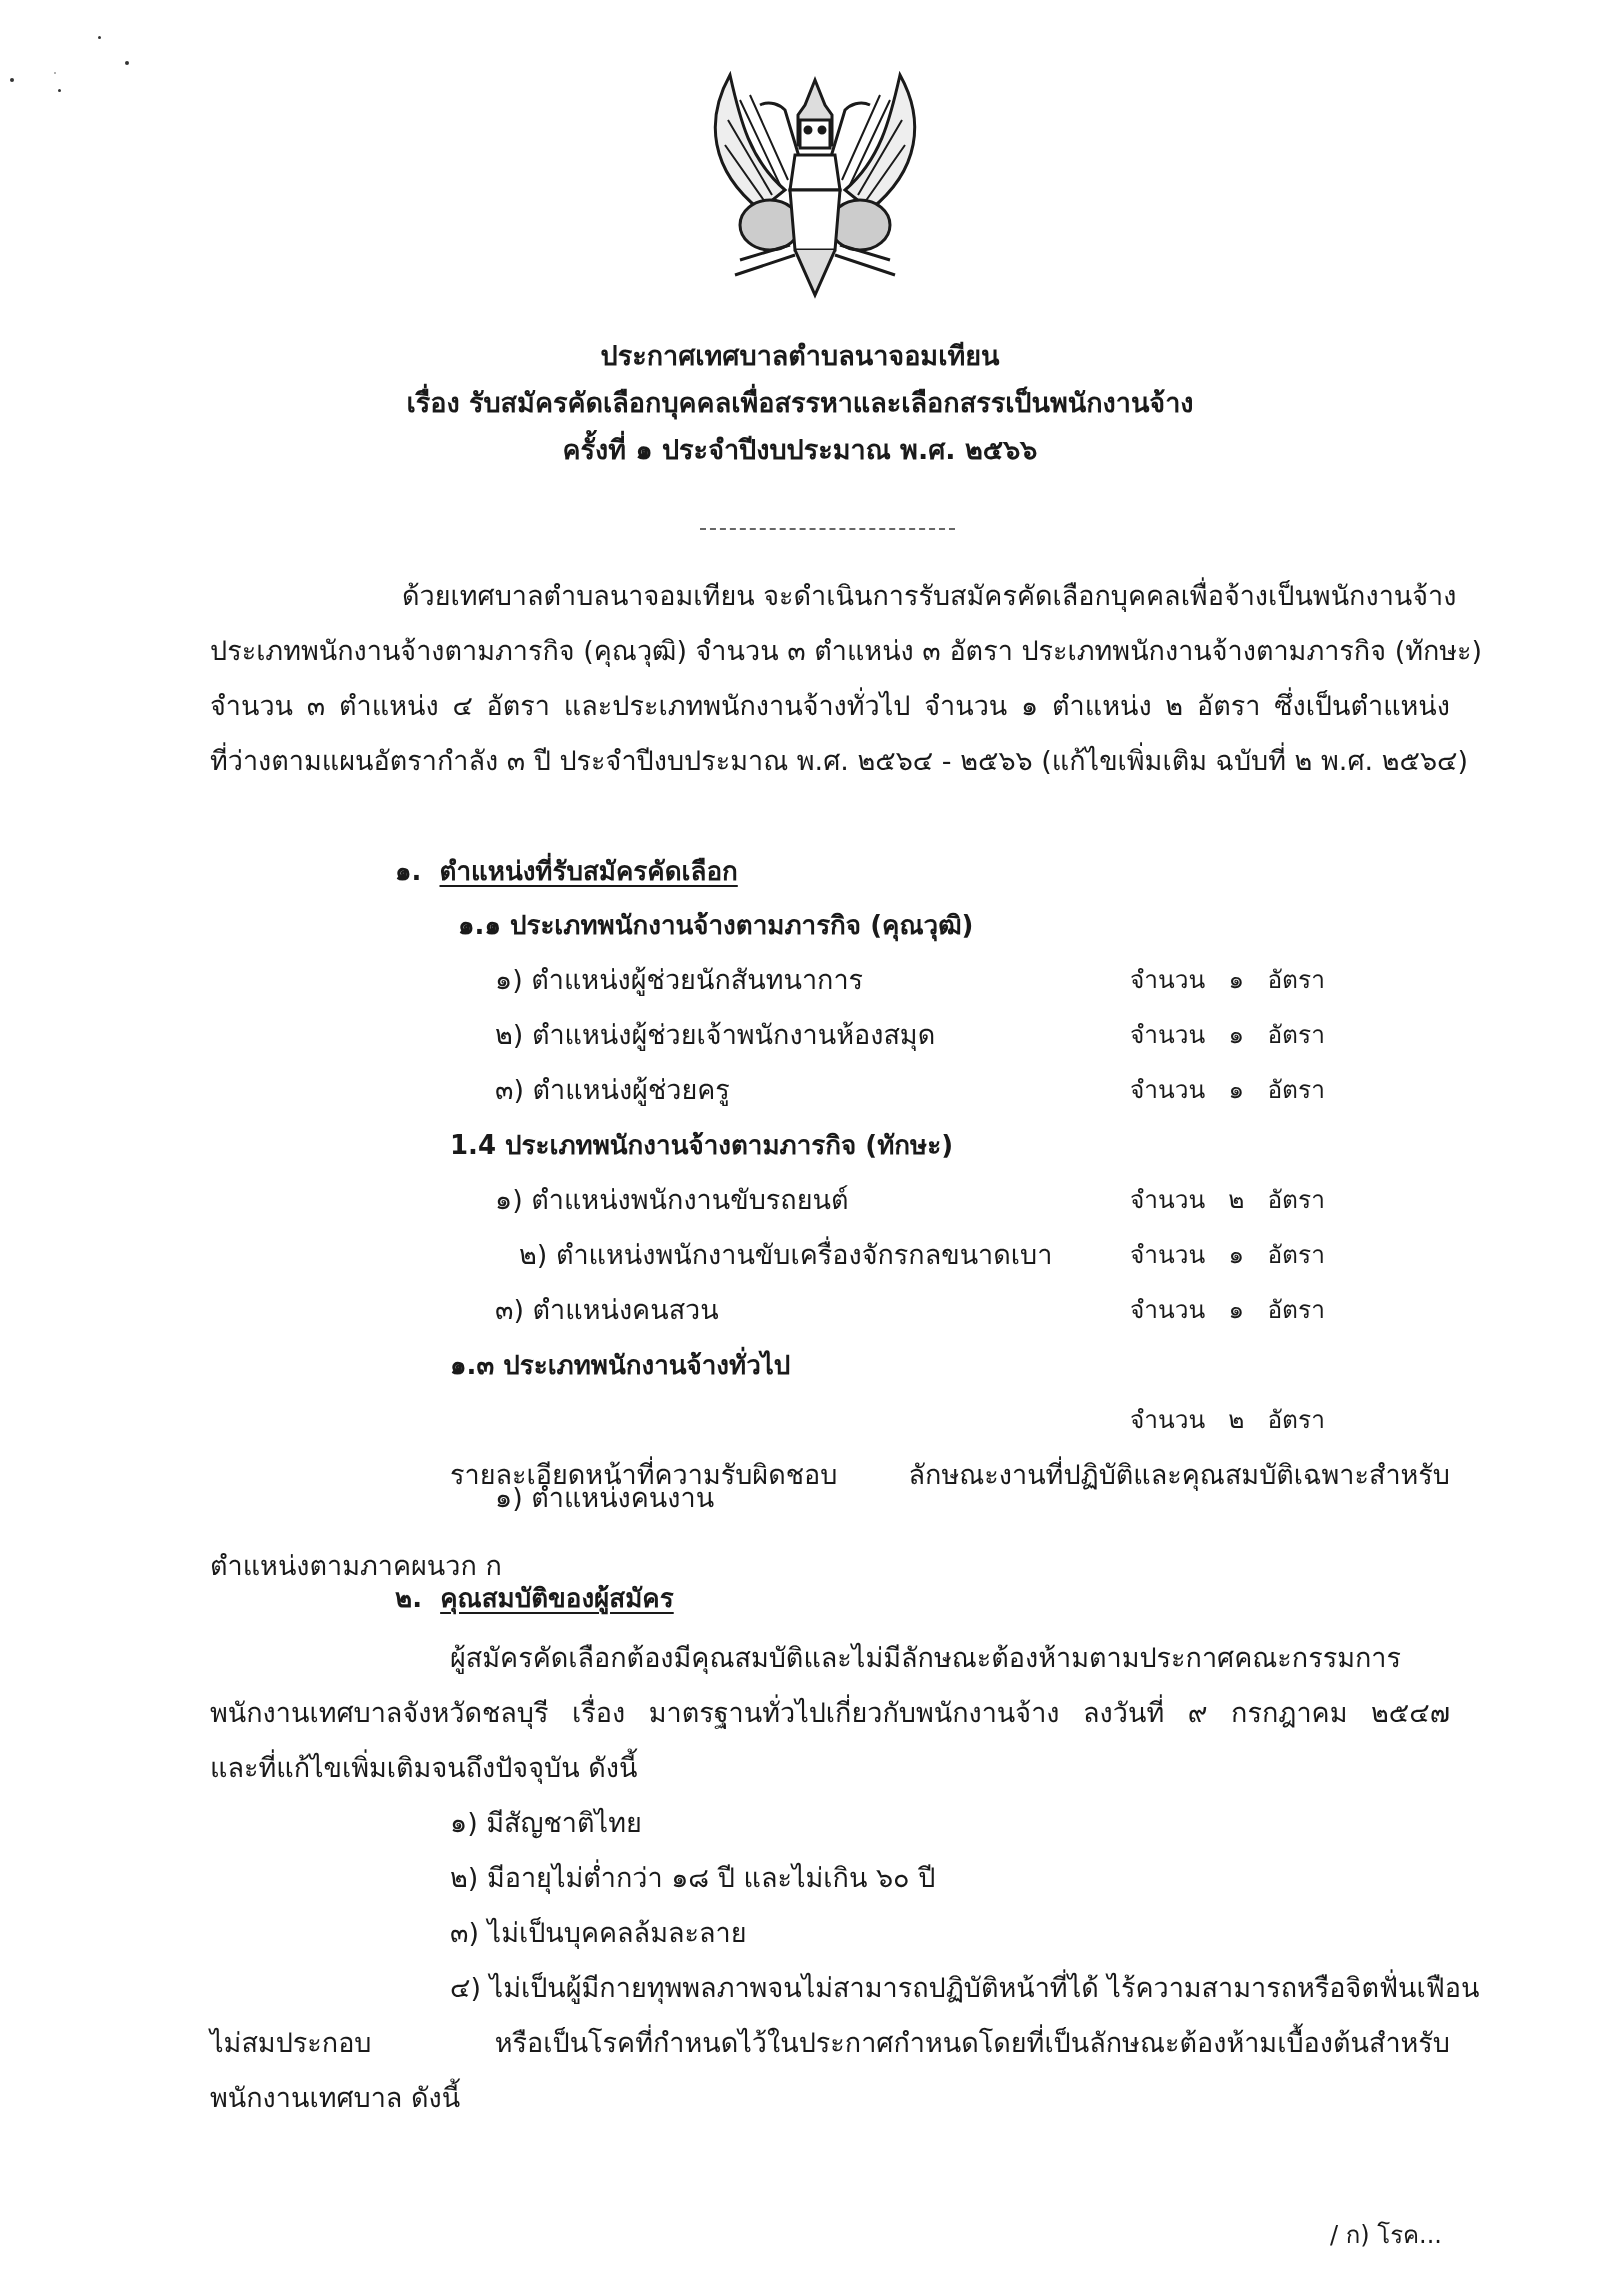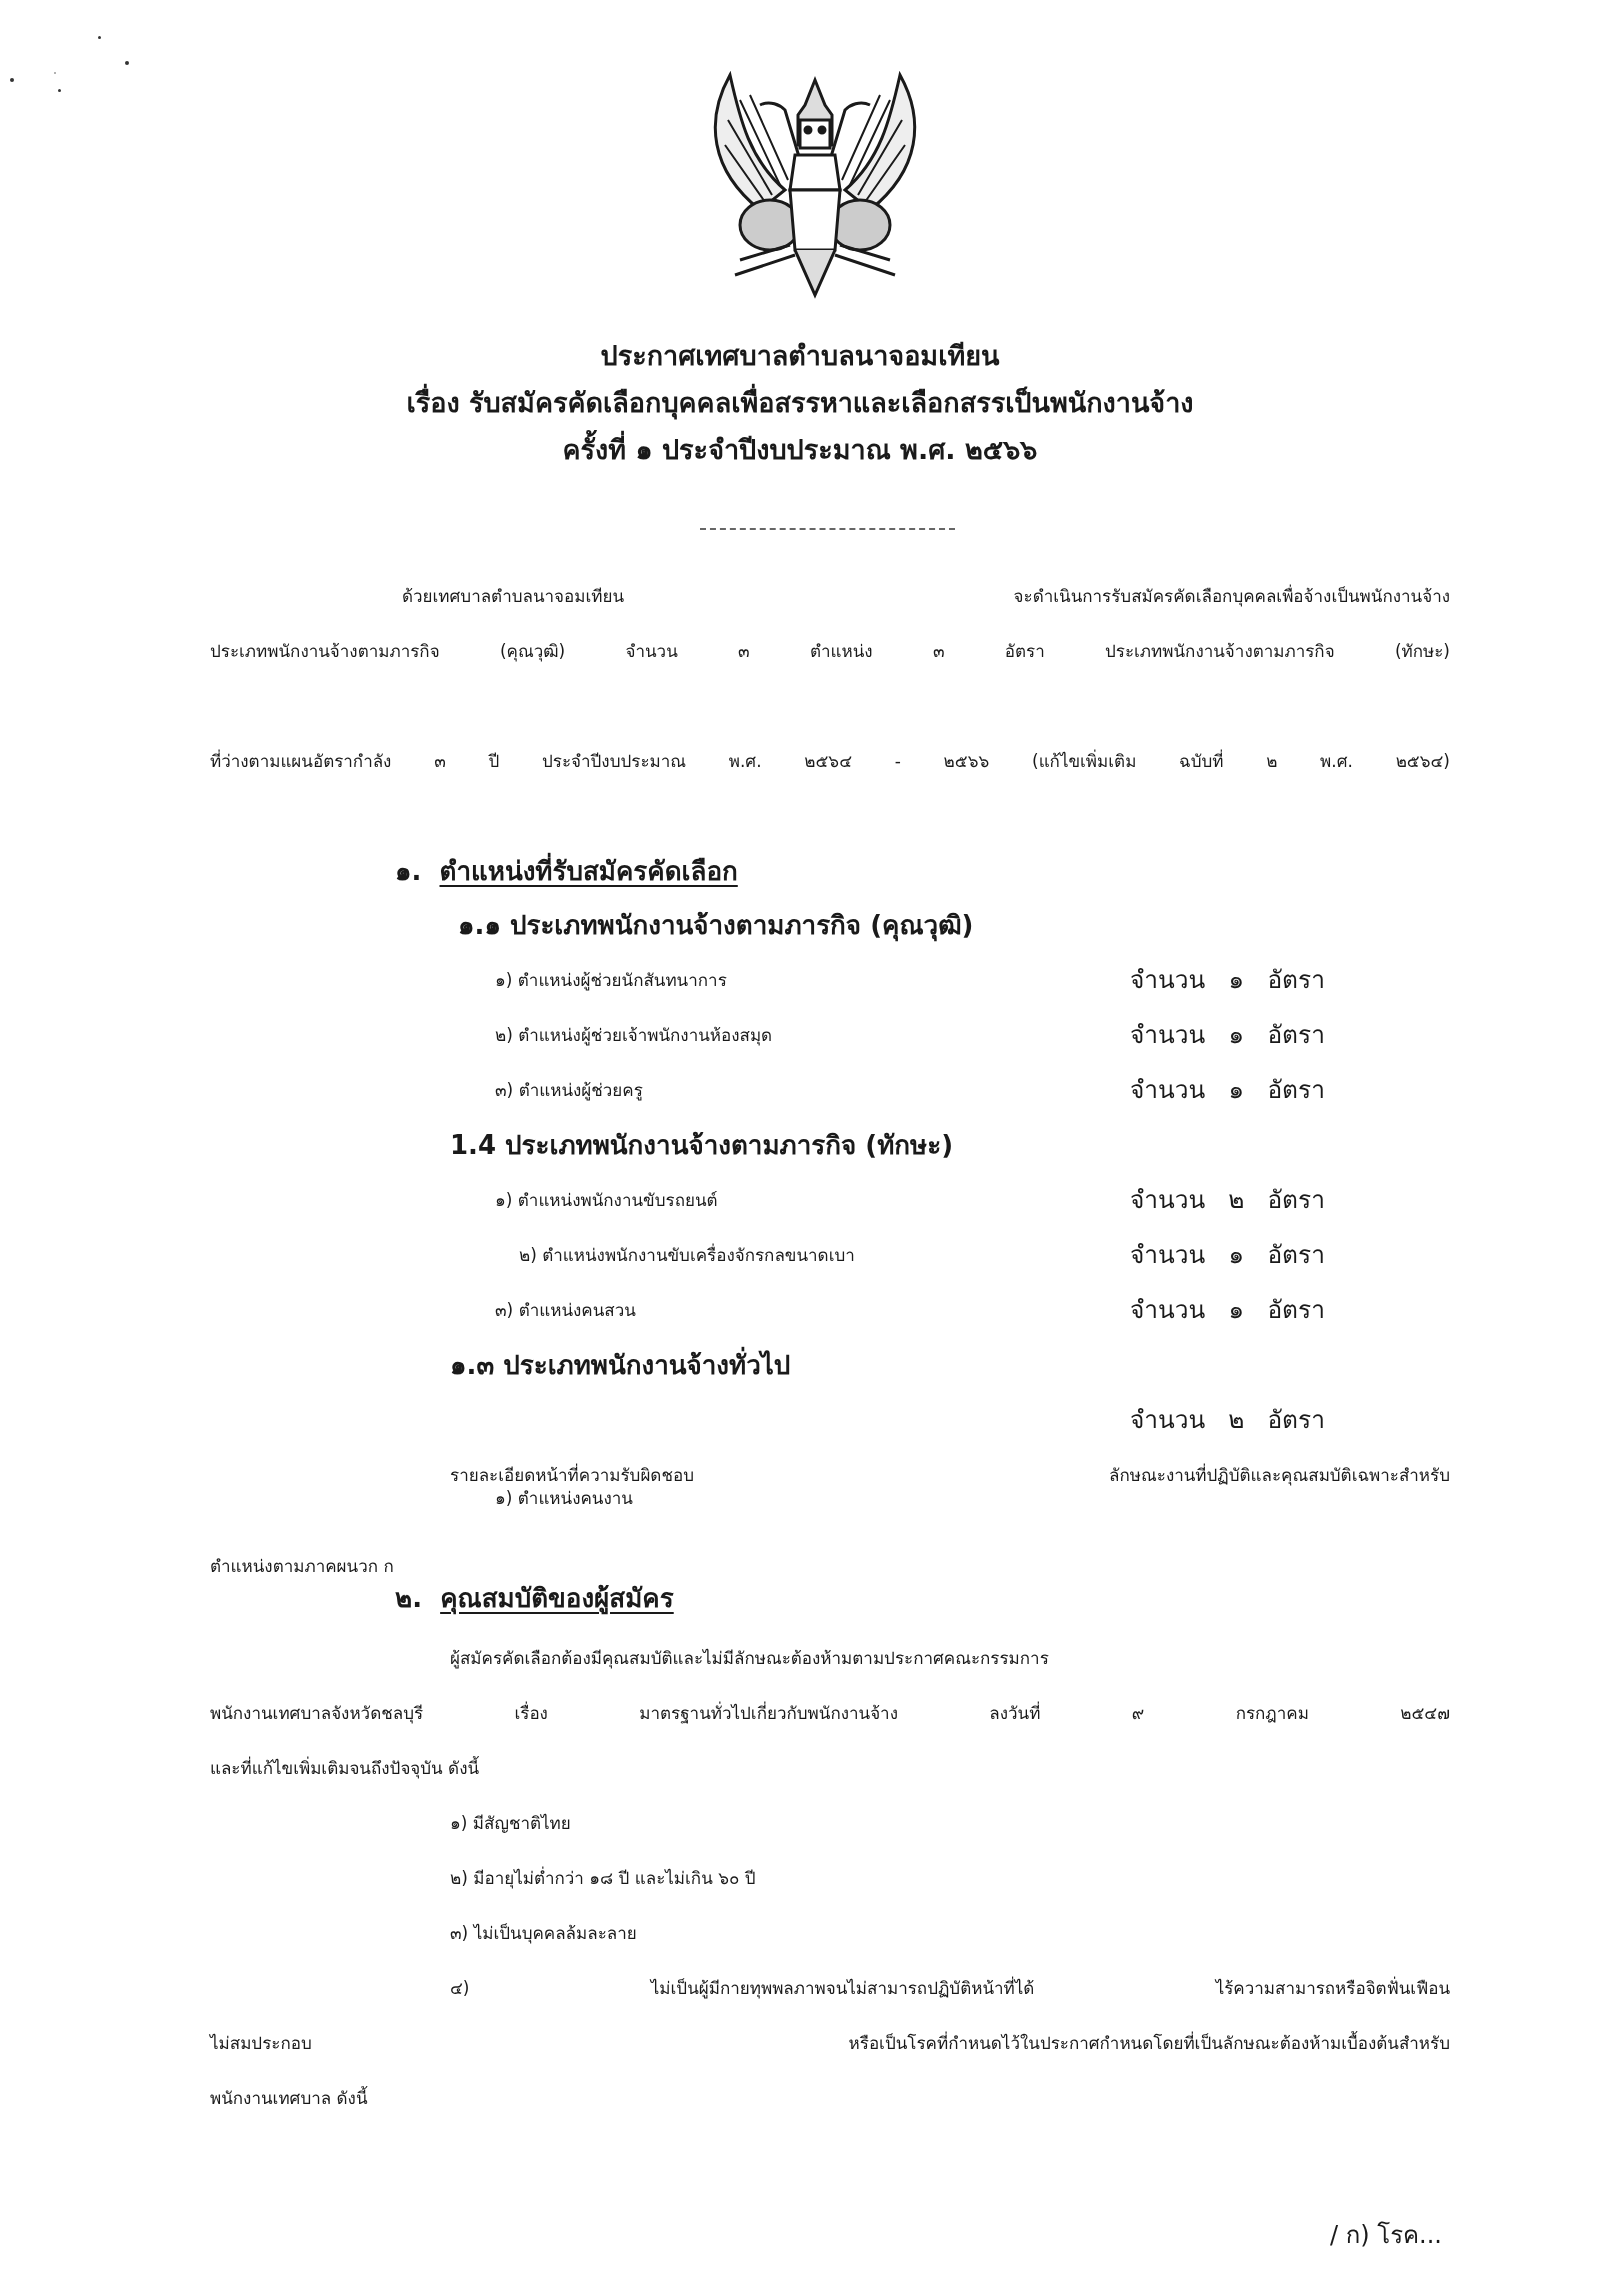--- a/index.html
+++ b/index.html
@@ -6,21 +6,21 @@
   body {
     width: 1600px; height: 2284px; position: relative; overflow: hidden;
     font-family: "DejaVu Sans", "Liberation Sans", sans-serif;
     color: #1a1a1a;
   }
   .page { position: absolute; left: 0; top: 0; width: 1600px; height: 2164px; }
   .speck { position: absolute; background: #333; border-radius: 50%; }
   .emblem { position: absolute; left: 700px; top: 60px; width: 230px; height: 240px; }
   .title { position: absolute; left: 0; width: 1600px; text-align: center; font-weight: bold; font-size: 27px; line-height: 40px; }
   .rule { position: absolute; left: 700px; top: 528px; width: 255px; border-top: 2px dashed #666; }
-  .line { position: absolute; font-size: 17px; line-height: 36px; white-space: nowrap; }
+  .line { position: absolute; font-size: 27px; line-height: 36px; white-space: nowrap; }
   .just { left: 210px; width: 1240px; text-align: justify; text-align-last: justify; }
   .bold { font-weight: bold; font-size: 26px; }
   .u { text-decoration: underline; text-underline-offset: 5px; }
   .qty { position: absolute; left: 1130px; font-size: 24.5px; line-height: 36px; white-space: nowrap; }
   .qty span { display: inline-block; }
   .qty .n { width: 62px; text-align: center; }
   .footer { position: absolute; left: 1330px; top: 2215px; font-size: 24px; }
 </style>
 </head>
 <body>
@@ -54,20 +54,21 @@
     </g>
   </svg>
 
   <div class="title" style="top:336px;">ประกาศเทศบาลตำบลนาจอมเทียน</div>
   <div class="title" style="top:383px;">เรื่อง  รับสมัครคัดเลือกบุคคลเพื่อสรรหาและเลือกสรรเป็นพนักงานจ้าง</div>
   <div class="title" style="top:430px;">ครั้งที่ ๑ ประจำปีงบประมาณ พ.ศ. ๒๕๖๖</div>
   <div class="rule"></div>
 
   <div class="line" style="left:402px;top:578px;width:1048px;text-align:justify;text-align-last:justify;">ด้วยเทศบาลตำบลนาจอมเทียน จะดำเนินการรับสมัครคัดเลือกบุคคลเพื่อจ้างเป็นพนักงานจ้าง</div>
   <div class="line just" style="top:633px;">ประเภทพนักงานจ้างตามภารกิจ (คุณวุฒิ) จำนวน ๓ ตำแหน่ง ๓ อัตรา ประเภทพนักงานจ้างตามภารกิจ (ทักษะ)</div>
+  <div class="line just" style="top:688px;">จำนวน ๓ ตำแหน่ง ๔ อัตรา และประเภทพนักงานจ้างทั่วไป จำนวน ๑ ตำแหน่ง ๒ อัตรา ซึ่งเป็นตำแหน่ง</div>
   <div class="line just" style="top:743px;">ที่ว่างตามแผนอัตรากำลัง ๓ ปี ประจำปีงบประมาณ พ.ศ. ๒๕๖๔ - ๒๕๖๖ (แก้ไขเพิ่มเติม ฉบับที่ ๒ พ.ศ. ๒๕๖๔)</div>
 
   <div class="line bold" style="left:395px;top:853px;">
     <span>๑.</span>&nbsp;
     <span class="u">ตำแหน่งที่รับสมัครคัดเลือก</span>
   </div>
 
   <div class="line bold" style="left:450px;top:907px;margin-left:8px;">๑.๑ ประเภทพนักงานจ้างตามภารกิจ (คุณวุฒิ)</div>
 
   <div class="line" style="left:495px;top:962px;">๑) ตำแหน่งผู้ช่วยนักสันทนาการ</div>

